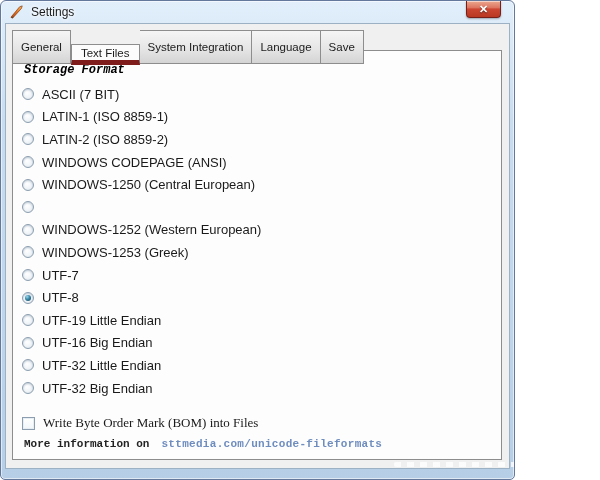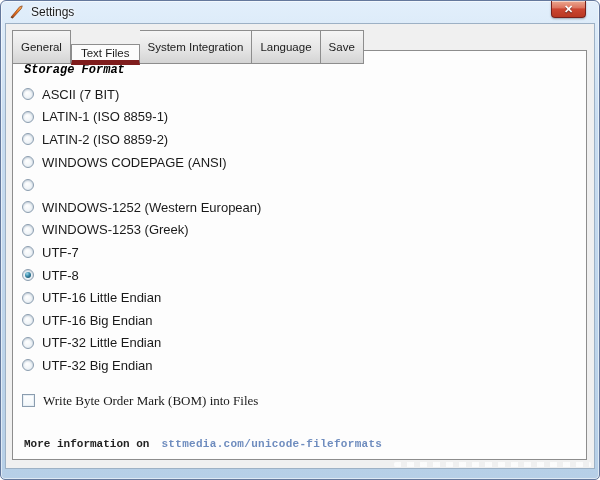--- a/index.html
+++ b/index.html
@@ -1,19 +1,19 @@
 <!DOCTYPE html>
 <html><head>
 <meta charset="utf-8">
 <style>
   html,body { margin:0; padding:0; background:#fff; }
   * { box-sizing:border-box; }
 
   .window {
-    position:relative; width:600px; height:480px;
+    position:relative; width:515px; height:480px;
     font-family:"Liberation Sans", sans-serif;
     background:linear-gradient(180deg,#e2effb 0%,#c9ddf1 25%,#b6cfe7 100%);
     border:1px solid #64789c;
     border-radius:6px 6px 5px 5px;
     overflow:hidden;
     box-shadow: inset 0 0 0 1px rgba(255,255,255,.55);
   }
 
   
   .titlebar {
@@ -172,40 +172,44 @@
           <div class="opt-row">
             <span class="radio"></span>
             <span class="opt-label">LATIN-2 (ISO 8859-2)</span>
           </div>
           <div class="opt-row">
             <span class="radio"></span>
             <span class="opt-label">WINDOWS CODEPAGE (ANSI)</span>
           </div>
           <div class="opt-row">
             <span class="radio"></span>
+            <span class="opt-label">WINDOWS-1250 (Central European)</span>
+          </div>
+          <div class="opt-row">
+            <span class="radio"></span>
           </div>
           <div class="opt-row">
             <span class="radio"></span>
             <span class="opt-label">WINDOWS-1252 (Western European)</span>
           </div>
           <div class="opt-row">
             <span class="radio"></span>
             <span class="opt-label">WINDOWS-1253 (Greek)</span>
           </div>
           <div class="opt-row">
             <span class="radio"></span>
             <span class="opt-label">UTF-7</span>
           </div>
           <div class="opt-row">
             <span class="radio selected"></span>
             <span class="opt-label">UTF-8</span>
           </div>
           <div class="opt-row">
             <span class="radio"></span>
-            <span class="opt-label">UTF-16 Little Endian</span>
+            <span class="opt-label">UTF-19 Little Endian</span>
           </div>
           <div class="opt-row">
             <span class="radio"></span>
             <span class="opt-label">UTF-16 Big Endian</span>
           </div>
           <div class="opt-row">
             <span class="radio"></span>
             <span class="opt-label">UTF-32 Little Endian</span>
           </div>
           <div class="opt-row">

